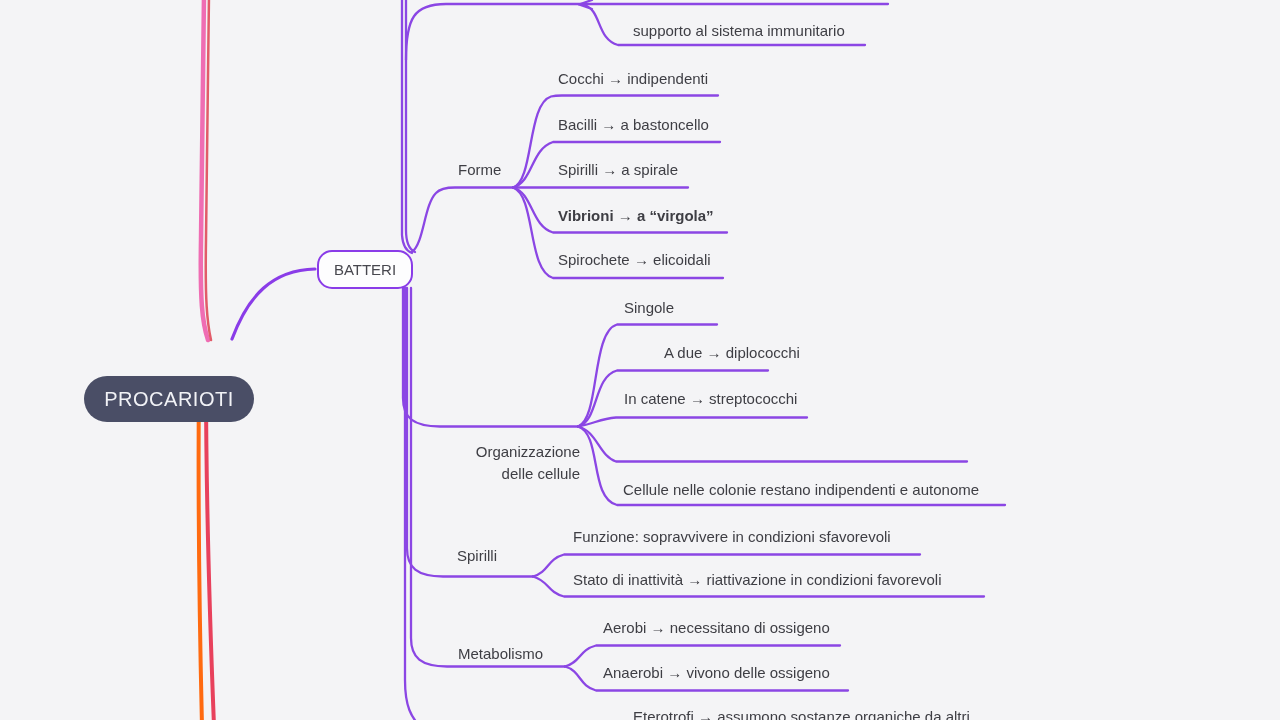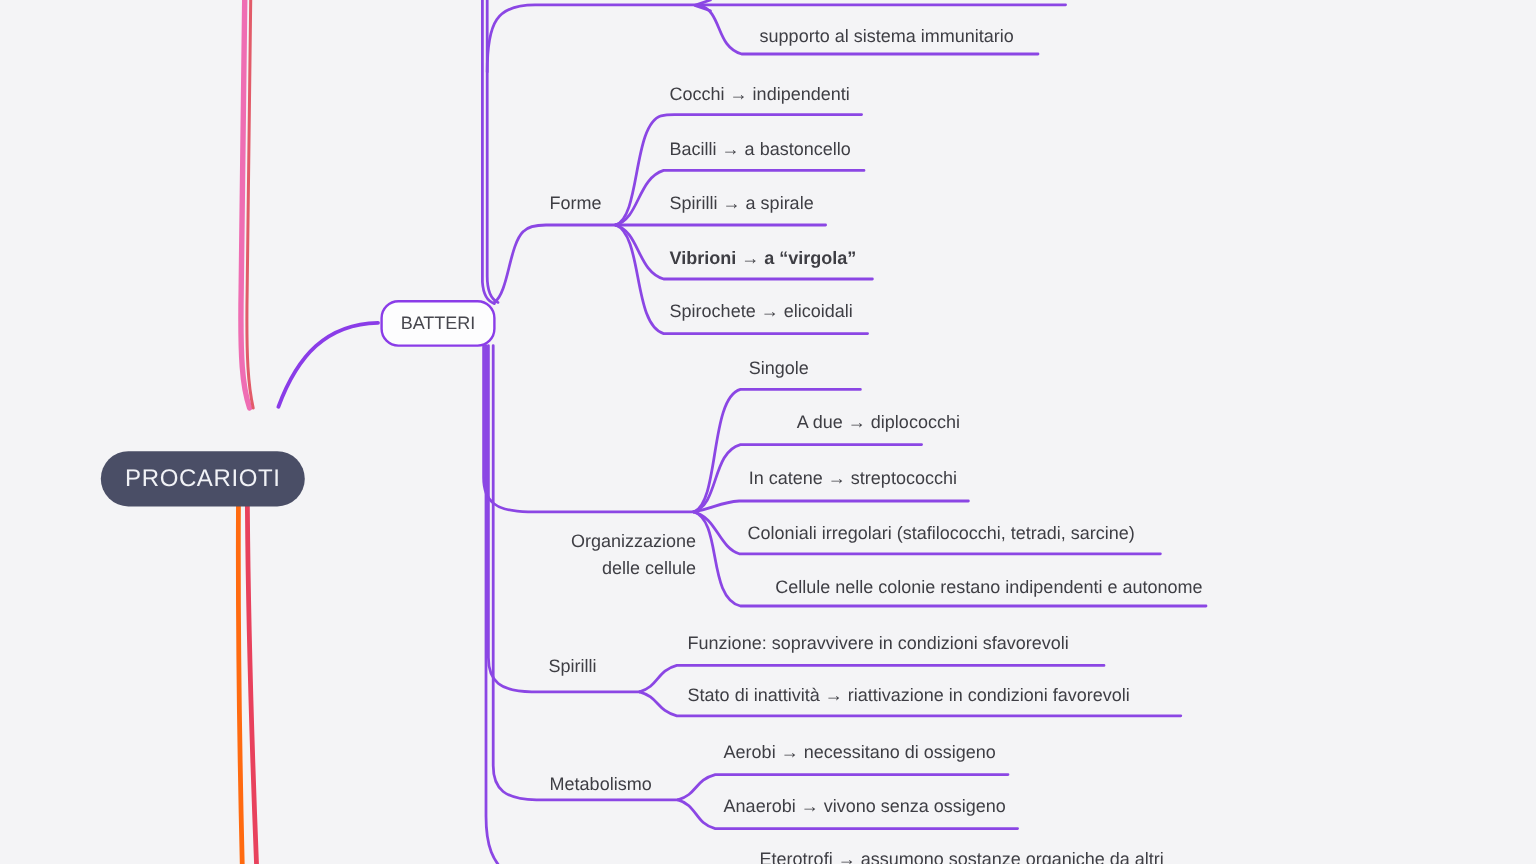--- a/index.html
+++ b/index.html
@@ -66,29 +66,28 @@
   <div class="t" style="left:558px;top:116px;">Bacilli → a bastoncello</div>
   <div class="t" style="left:458px;top:161px;">Forme</div>
   <div class="t" style="left:558px;top:161px;">Spirilli → a spirale</div>
   <div class="t" style="left:558px;top:207px;font-weight:bold;">Vibrioni → a “virgola”</div>
   <div class="t" style="left:558px;top:251px;">Spirochete → elicoidali</div>
 
   <div class="t" style="left:624px;top:299px;">Singole</div>
   <div class="t" style="left:624px;top:344px;margin-left:40px;">A due → diplococchi</div>
   <div class="t t2" style="left:458px;top:397px;margin-top:44px;">Organizzazione delle cellule</div>
   <div class="t" style="left:624px;top:390px;">In catene → streptococchi</div>
-  <div class="t" style="left:623px;top:436px;">Coloniali irregolari (stafilococchi, tetradi, sarcine)</div>
-  <div class="t" style="left:646px;top:481px;">Cellule nelle colonie restano indipendenti e autonome</div>
+  <div class="t" style="left:623px;top:481px;">Cellule nelle colonie restano indipendenti e autonome</div>
 
   <div class="t" style="left:573px;top:528px;">Funzione: sopravvivere in condizioni sfavorevoli</div>
   <div class="t" style="left:457px;top:547px;">Spirilli</div>
   <div class="t" style="left:603px;top:619px;">Aerobi → necessitano di ossigeno</div>
 
   <div class="t" style="left:573px;top:571px;">Stato di inattività → riattivazione in condizioni favorevoli</div>
   <div class="t" style="left:458px;top:645px;">Metabolismo</div>
-  <div class="t" style="left:603px;top:664px;">Anaerobi → vivono senza ossigeno</div>
+  <div class="t" style="left:603px;top:664px;">Anaerobi → vivono delle ossigeno</div>
 
   <div class="t" style="left:633px;top:708px;">Eterotrofi → assumono sostanze organiche da altri</div>
 
   <div class="node" id="node-batteri">BATTERI</div>
   <div class="node" id="node-root">PROCARIOTI</div>
 
 </div>
 
 </body></html>

